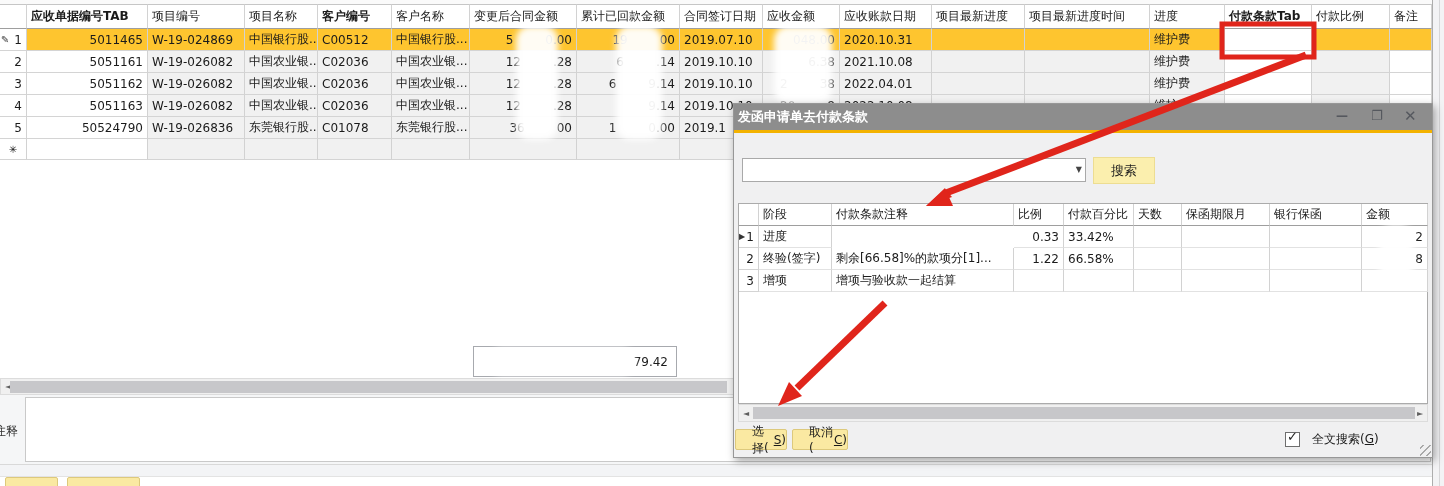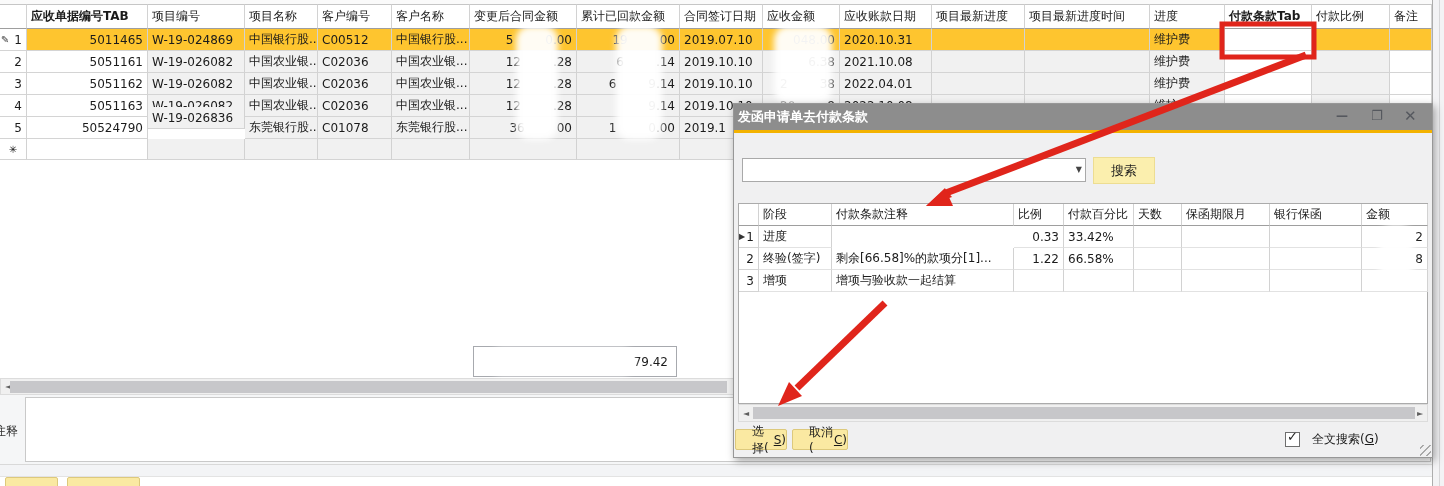--- a/index.html
+++ b/index.html
@@ -23,21 +23,21 @@
 
 <div id="screen">
 
   <div class="abs" style="left:0;top:0;width:1432px;height:4px;background:#fafafa;"></div>
 
   <div id="mainTable" class="abs" style="left:0;top:4px;">
       <div class="cell hdrcell" style="left: 0px; top: 0px; width: 27px; height: 25px; background: rgb(255, 255, 255); justify-content: flex-start;"></div>
       <div class="cell hdrcell" style="left: 27px; top: 0px; width: 121px; height: 25px; background: rgb(255, 255, 255); justify-content: flex-start; font-weight: bold;">应收单据编号TAB</div>
       <div class="cell hdrcell" style="left: 148px; top: 0px; width: 97px; height: 25px; background: rgb(255, 255, 255); justify-content: flex-start;">项目编号</div>
       <div class="cell hdrcell" style="left: 245px; top: 0px; width: 73px; height: 25px; background: rgb(255, 255, 255); justify-content: flex-start;">项目名称</div>
-      <div class="cell hdrcell" style="left: 318px; top: 0px; width: 74px; height: 25px; background: rgb(255, 255, 255); justify-content: flex-start;">客户编号</div>
+      <div class="cell hdrcell" style="left: 318px; top: 0px; width: 74px; height: 25px; background: rgb(255, 255, 255); justify-content: flex-start; font-weight: bold;">客户编号</div>
       <div class="cell hdrcell" style="left: 392px; top: 0px; width: 78px; height: 25px; background: rgb(255, 255, 255); justify-content: flex-start;">客户名称</div>
       <div class="cell hdrcell" style="left: 470px; top: 0px; width: 107px; height: 25px; background: rgb(255, 255, 255); justify-content: flex-start;">变更后合同金额</div>
       <div class="cell hdrcell" style="left: 577px; top: 0px; width: 103px; height: 25px; background: rgb(255, 255, 255); justify-content: flex-start;">累计已回款金额</div>
       <div class="cell hdrcell" style="left: 680px; top: 0px; width: 83px; height: 25px; background: rgb(255, 255, 255); justify-content: flex-start;">合同签订日期</div>
       <div class="cell hdrcell" style="left: 763px; top: 0px; width: 77px; height: 25px; background: rgb(255, 255, 255); justify-content: flex-start;">应收金额</div>
       <div class="cell hdrcell" style="left: 840px; top: 0px; width: 92px; height: 25px; background: rgb(255, 255, 255); justify-content: flex-start;">应收账款日期</div>
       <div class="cell hdrcell" style="left: 932px; top: 0px; width: 93px; height: 25px; background: rgb(255, 255, 255); justify-content: flex-start;">项目最新进度</div>
       <div class="cell hdrcell" style="left: 1025px; top: 0px; width: 125px; height: 25px; background: rgb(255, 255, 255); justify-content: flex-start;">项目最新进度时间</div>
       <div class="cell hdrcell" style="left: 1150px; top: 0px; width: 75px; height: 25px; background: rgb(255, 255, 255); justify-content: flex-start;">进度</div>
       <div class="cell hdrcell" style="left: 1225px; top: 0px; width: 87px; height: 25px; background: rgb(255, 255, 255); justify-content: flex-start; font-weight: bold;">付款条款Tab</div>
@@ -165,21 +165,21 @@
       <div class="cell" style="left: 932px; top: 91px; width: 93px; height: 22px; background: rgb(241, 241, 241); justify-content: flex-start;"></div>
       <div class="cell" style="left: 1025px; top: 91px; width: 125px; height: 22px; background: rgb(241, 241, 241); justify-content: flex-start;"></div>
       <div class="cell" style="left: 1150px; top: 91px; width: 75px; height: 22px; background: rgb(241, 241, 241); justify-content: flex-start;">维护费</div>
       <div class="cell" style="left: 1225px; top: 91px; width: 87px; height: 22px; background: rgb(255, 255, 255); justify-content: flex-start;"></div>
       <div class="cell" style="left: 1312px; top: 91px; width: 78px; height: 22px; background: rgb(241, 241, 241); justify-content: flex-start;"></div>
       <div class="cell" style="left: 1390px; top: 91px; width: 42px; height: 22px; background: rgb(255, 255, 255); justify-content: flex-start;"></div>
       <div class="cell" style="left: 0px; top: 113px; width: 27px; height: 22px; background: rgb(255, 255, 255); justify-content: flex-end;">
         <span>5</span>
       </div>
       <div class="cell" style="left: 27px; top: 113px; width: 121px; height: 22px; background: rgb(255, 255, 255); justify-content: flex-end;">50524790</div>
-      <div class="cell" style="left: 148px; top: 103px; width: 97px; height: 22px; background: rgb(241, 241, 241); justify-content: flex-start;">W-19-026836</div>
+      <div class="cell" style="left: 148px; top: 113px; width: 97px; height: 22px; background: rgb(241, 241, 241); justify-content: flex-start;">W-19-026836</div>
       <div class="cell" style="left: 245px; top: 113px; width: 73px; height: 22px; background: rgb(241, 241, 241); justify-content: flex-start;">东莞银行股...</div>
       <div class="cell" style="left: 318px; top: 113px; width: 74px; height: 22px; background: rgb(241, 241, 241); justify-content: flex-start;">C01078</div>
       <div class="cell" style="left: 392px; top: 113px; width: 78px; height: 22px; background: rgb(241, 241, 241); justify-content: flex-start;">东莞银行股...</div>
       <div class="cell" style="left: 470px; top: 113px; width: 107px; height: 22px; background: rgb(241, 241, 241); justify-content: flex-end;">
         <span>36</span>
         <span class="gap" style="width: 32px;"></span>
         <span>00</span>
       </div>
       <div class="cell" style="left: 577px; top: 113px; width: 103px; height: 22px; background: rgb(241, 241, 241); justify-content: flex-end;">
         <span>1</span>

